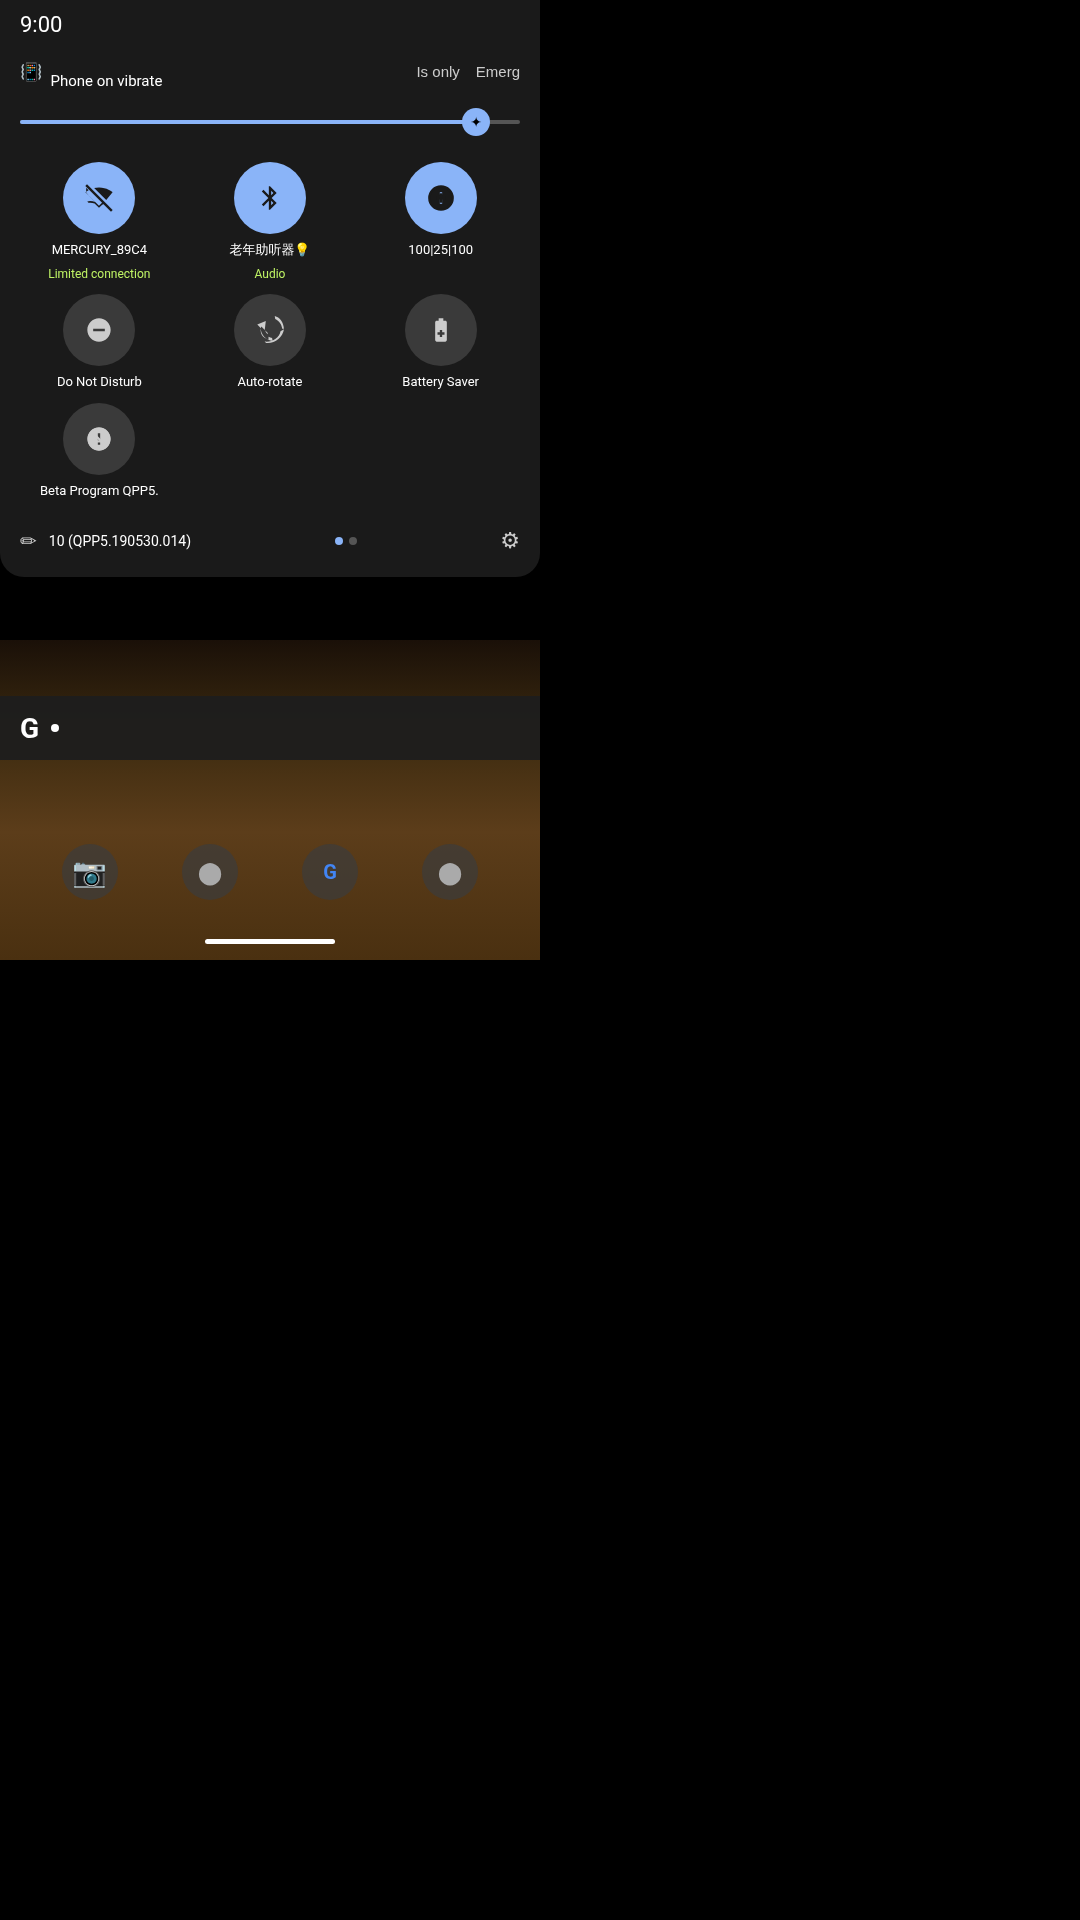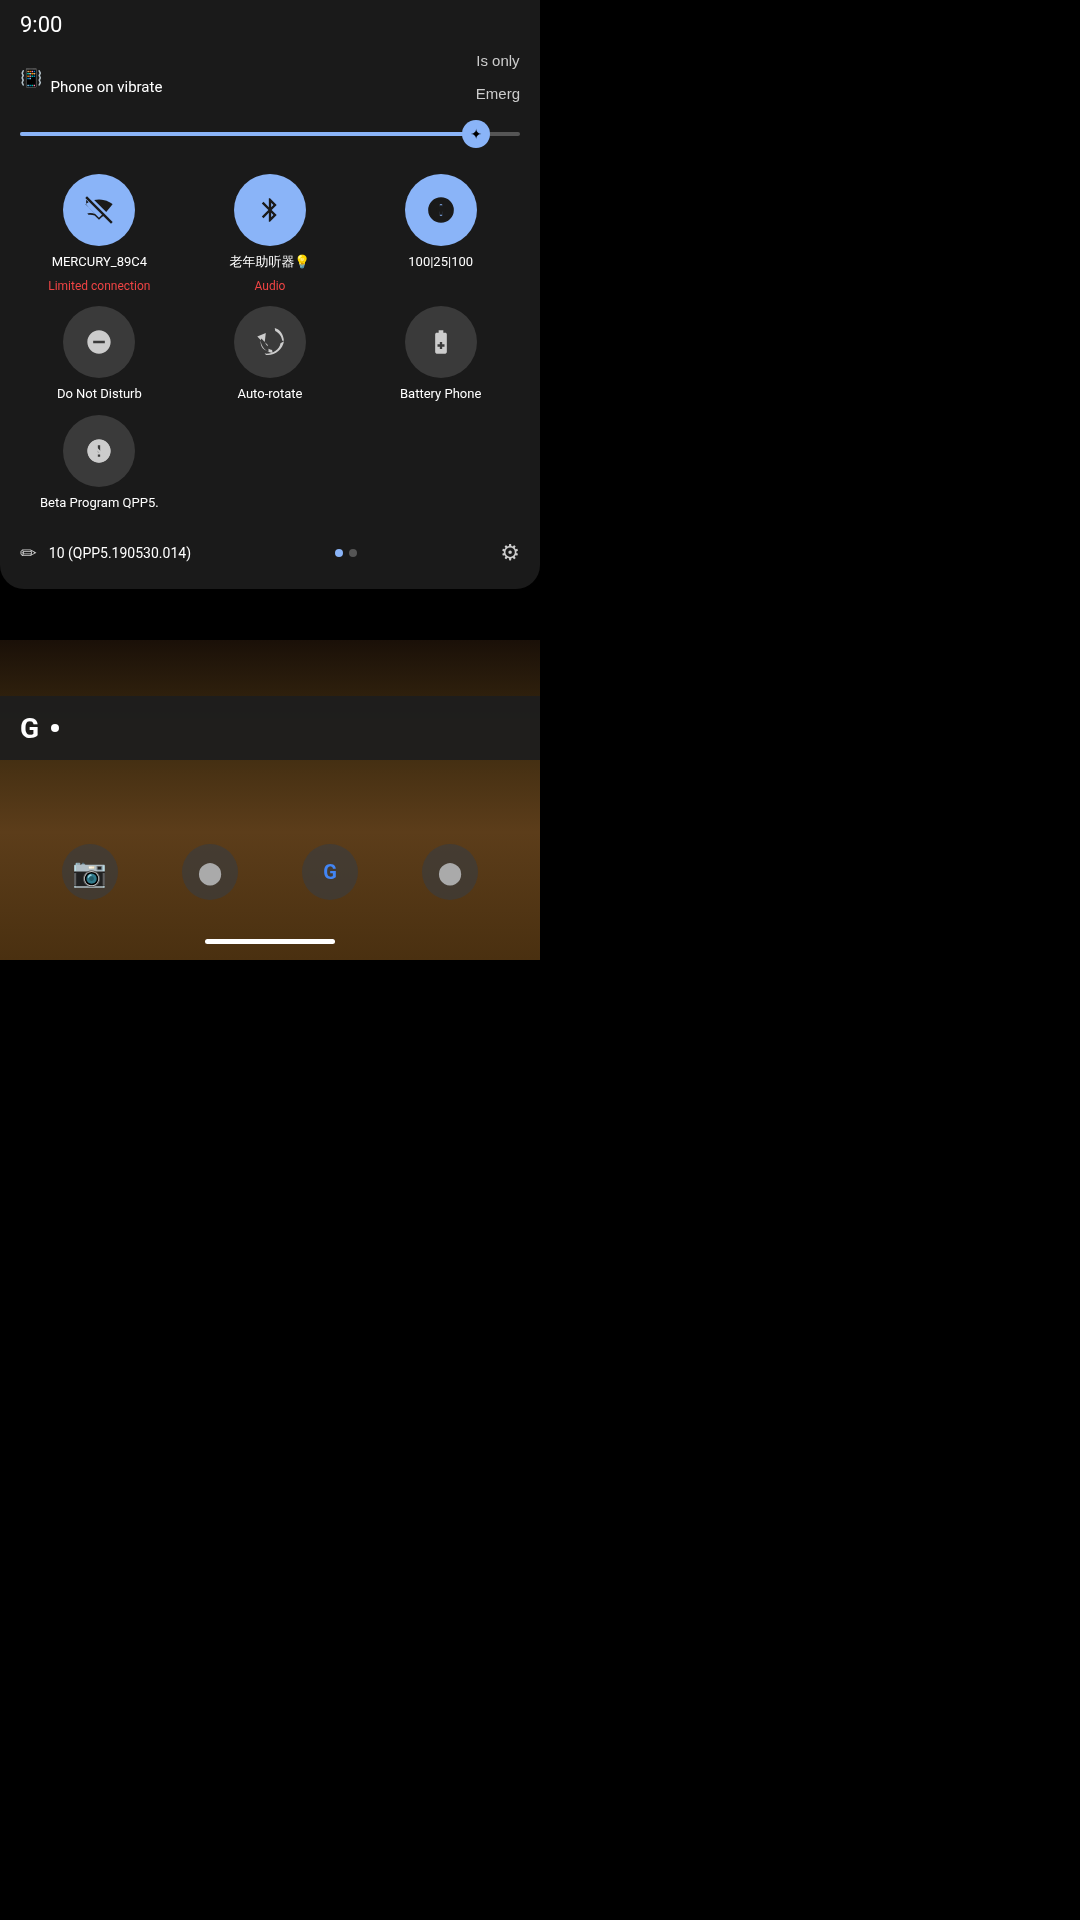--- a/index.html
+++ b/index.html
@@ -79,21 +79,20 @@
 
     .phone-status-text {
       color: #fff;
       font-size: 15px;
       margin-top: 20px;
     }
 
     .qs-header-right {
       display: flex;
       gap: 16px;
-      flex-direction: column;
     }
 
     .qs-header-btn {
       color: #ccc;
       font-size: 15px;
       background: none;
       border: none;
       cursor: pointer;
     }
 
@@ -184,21 +183,21 @@
     }
 
     .tile-label {
       color: #fff;
       font-size: 13px;
       text-align: right;
       line-height: 1.3;
     }
 
     .tile-sublabel {
-      color: #ef4444;
+      color: #bef264;
       font-size: 12px;
       text-align: center;
       line-height: 1.3;
     }
 
     
     .qs-footer {
       display: flex;
       align-items: center;
       justify-content: space-between;
@@ -424,21 +423,21 @@
       </div>
       <span class="tile-label">Auto-rotate</span>
     </div>
 
     <div class="qs-tile">
       <div class="tile-icon-wrap tile-inactive">
         <svg class="icon-svg" viewBox="0 0 24 24" fill="currentColor">
           <path d="M15.67 4H14V2h-4v2H8.33C7.6 4 7 4.6 7 5.33v15.33C7 21.4 7.6 22 8.33 22h7.33c.74 0 1.34-.6 1.34-1.33V5.33C17 4.6 16.4 4 15.67 4zM13 18h-2v-2H9v-2h2v-2h2v2h2v2h-2v2z"></path>
         </svg>
       </div>
-      <span class="tile-label">Battery Phone</span>
+      <span class="tile-label">Battery Saver</span>
     </div>
 
 
     <div class="qs-tile">
       <div class="tile-icon-wrap tile-inactive">
         <svg class="icon-svg" viewBox="0 0 24 24" fill="currentColor">
           <path d="M12 2C6.48 2 2 6.48 2 12s4.48 10 10 10 10-4.48 10-10S17.52 2 12 2zm1 15h-2v-2h2v2zm0-4h-2V7h2v6z"></path>
           <circle cx="12" cy="12" r="9" fill="none" stroke="currentColor" stroke-width="1.5"></circle>
           <line x1="6" y1="6" x2="18" y2="18" stroke="currentColor" stroke-width="2"></line>
         </svg>

